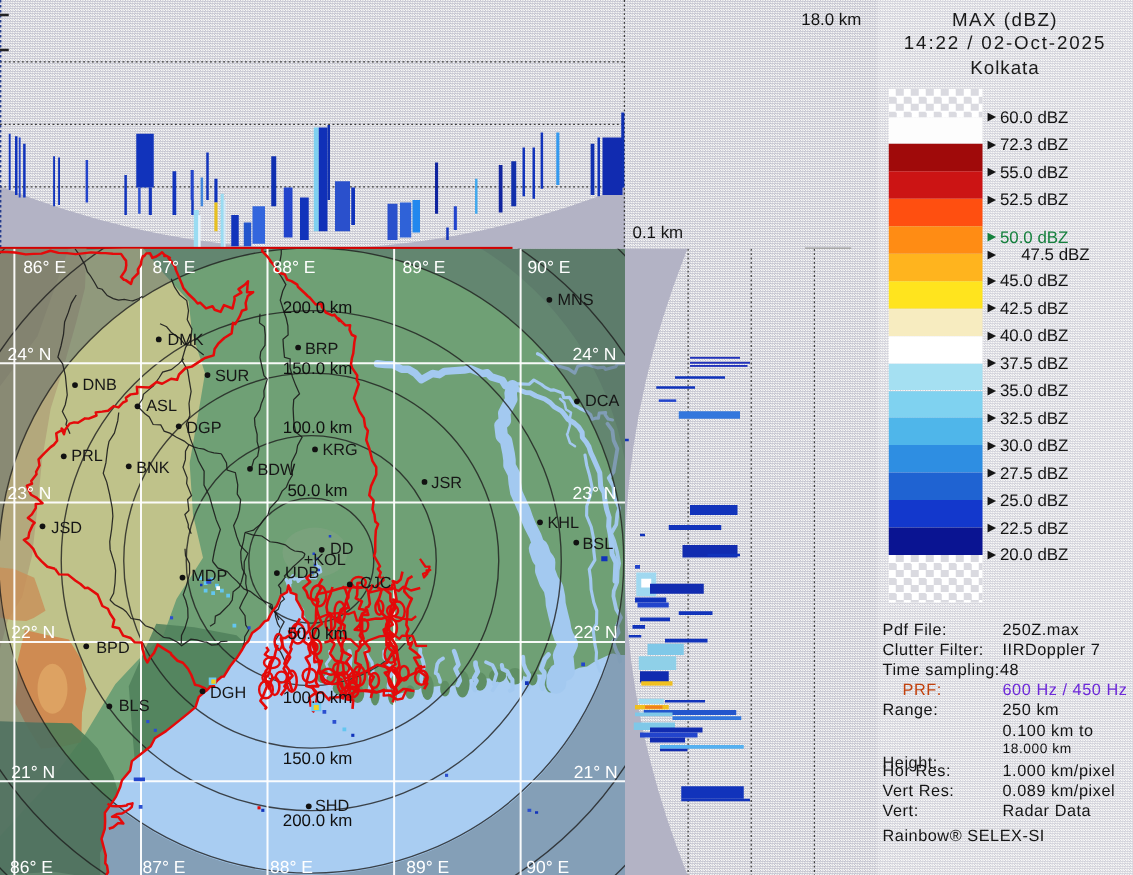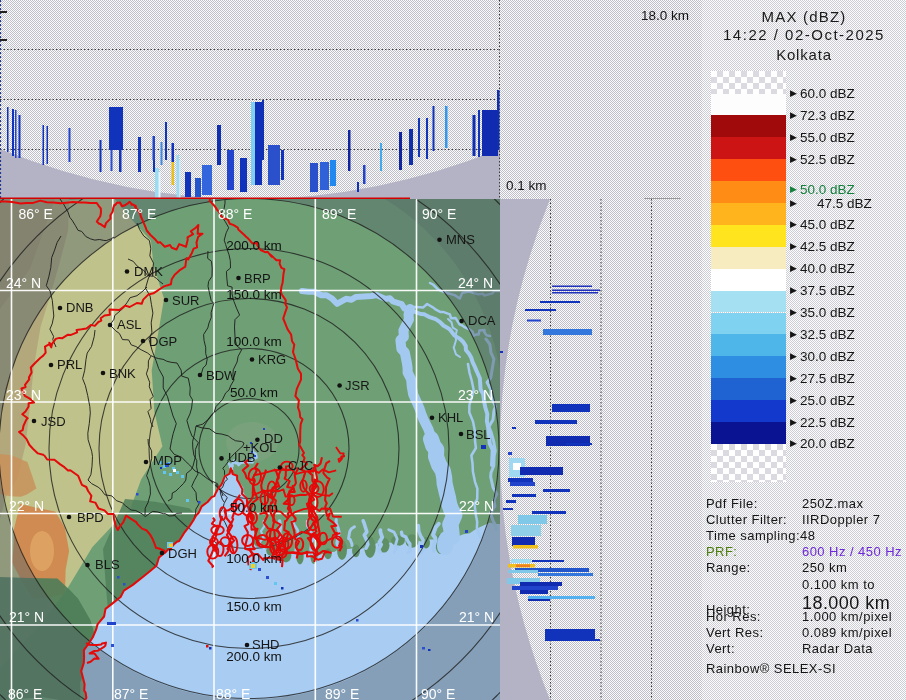--- a/index.html
+++ b/index.html
@@ -423,27 +423,27 @@
 <div style="position:absolute;left:790px;top:349.8px;font-size:13.5px;color:#141414;line-height:1"><span style="font-size:9px;vertical-align:2px">▶</span><span style="margin-left:3px">30.0 dBZ</span></div>
 <div style="position:absolute;left:790px;top:371.7px;font-size:13.5px;color:#141414;line-height:1"><span style="font-size:9px;vertical-align:2px">▶</span><span style="margin-left:3px">27.5 dBZ</span></div>
 <div style="position:absolute;left:790px;top:393.6px;font-size:13.5px;color:#141414;line-height:1"><span style="font-size:9px;vertical-align:2px">▶</span><span style="margin-left:3px">25.0 dBZ</span></div>
 <div style="position:absolute;left:790px;top:415.5px;font-size:13.5px;color:#141414;line-height:1"><span style="font-size:9px;vertical-align:2px">▶</span><span style="margin-left:3px">22.5 dBZ</span></div>
 <div style="position:absolute;left:790px;top:437.4px;font-size:13.5px;color:#141414;line-height:1"><span style="font-size:9px;vertical-align:2px">▶</span><span style="margin-left:3px">20.0 dBZ</span></div>
 <div style="position:absolute;left:706px;top:495.5px;font-size:13px;letter-spacing:0.45px;color:#141414">Pdf File:</div>
 <div style="position:absolute;left:802px;top:495.5px;font-size:13px;letter-spacing:0.45px;color:#141414">250Z.max</div>
 <div style="position:absolute;left:706px;top:511.7px;font-size:13px;letter-spacing:0.45px;color:#141414">Clutter Filter:</div>
 <div style="position:absolute;left:802px;top:511.7px;font-size:13px;letter-spacing:0.45px;color:#141414">IIRDoppler 7</div>
 <div style="position:absolute;left:706px;top:527.9px;font-size:13px;letter-spacing:0.45px;color:#141414">Time sampling:48</div>
-<div style="position:absolute;left:706px;top:544.1px;font-size:13px;letter-spacing:0.45px;color:#4d7c0f">PRF:</div>
+<div style="position:absolute;left:722px;top:544.1px;font-size:13px;letter-spacing:0.45px;color:#c2410c">PRF:</div>
 <div style="position:absolute;left:802px;top:544.1px;font-size:13px;letter-spacing:0.45px;color:#6d28d9">600 Hz / 450 Hz</div>
 <div style="position:absolute;left:706px;top:560.3px;font-size:13px;letter-spacing:0.45px;color:#141414">Range:</div>
 <div style="position:absolute;left:802px;top:560.3px;font-size:13px;letter-spacing:0.45px;color:#141414">250 km</div>
 <div style="position:absolute;left:706px;top:602px;font-size:13px;letter-spacing:0.45px;color:#141414">Height:</div>
 <div style="position:absolute;left:802px;top:576.5px;font-size:13px;letter-spacing:0.45px;color:#141414">0.100 km to</div>
-<div style="position:absolute;left:802px;top:592.7px;font-size:18px;letter-spacing:0.45px;color:#141414">18.000 km</div>
+<div style="position:absolute;left:802px;top:592.7px;font-size:11px;letter-spacing:0.45px;color:#141414">18.000 km</div>
 <div style="position:absolute;left:706px;top:608.9px;font-size:13px;letter-spacing:0.45px;color:#141414">Hor Res:</div>
 <div style="position:absolute;left:802px;top:608.9px;font-size:13px;letter-spacing:0.45px;color:#141414">1.000 km/pixel</div>
 <div style="position:absolute;left:706px;top:625.1px;font-size:13px;letter-spacing:0.45px;color:#141414">Vert Res:</div>
 <div style="position:absolute;left:802px;top:625.1px;font-size:13px;letter-spacing:0.45px;color:#141414">0.089 km/pixel</div>
 <div style="position:absolute;left:706px;top:641.3px;font-size:13px;letter-spacing:0.45px;color:#141414">Vert:</div>
 <div style="position:absolute;left:802px;top:641.3px;font-size:13px;letter-spacing:0.45px;color:#141414">Radar Data</div>
 <div style="position:absolute;left:706px;top:660.5px;font-size:13px;letter-spacing:0.45px;color:#141414">Rainbow® SELEX-SI</div>
 <div style="position:absolute;left:641px;top:8px;font-size:13.5px;color:#141414">18.0 km</div>
 <div style="position:absolute;left:506px;top:178px;font-size:13.5px;color:#141414">0.1 km</div>
 <div style="position:absolute;left:644px;top:198px;width:37px;height:1px;background:#999"></div>

